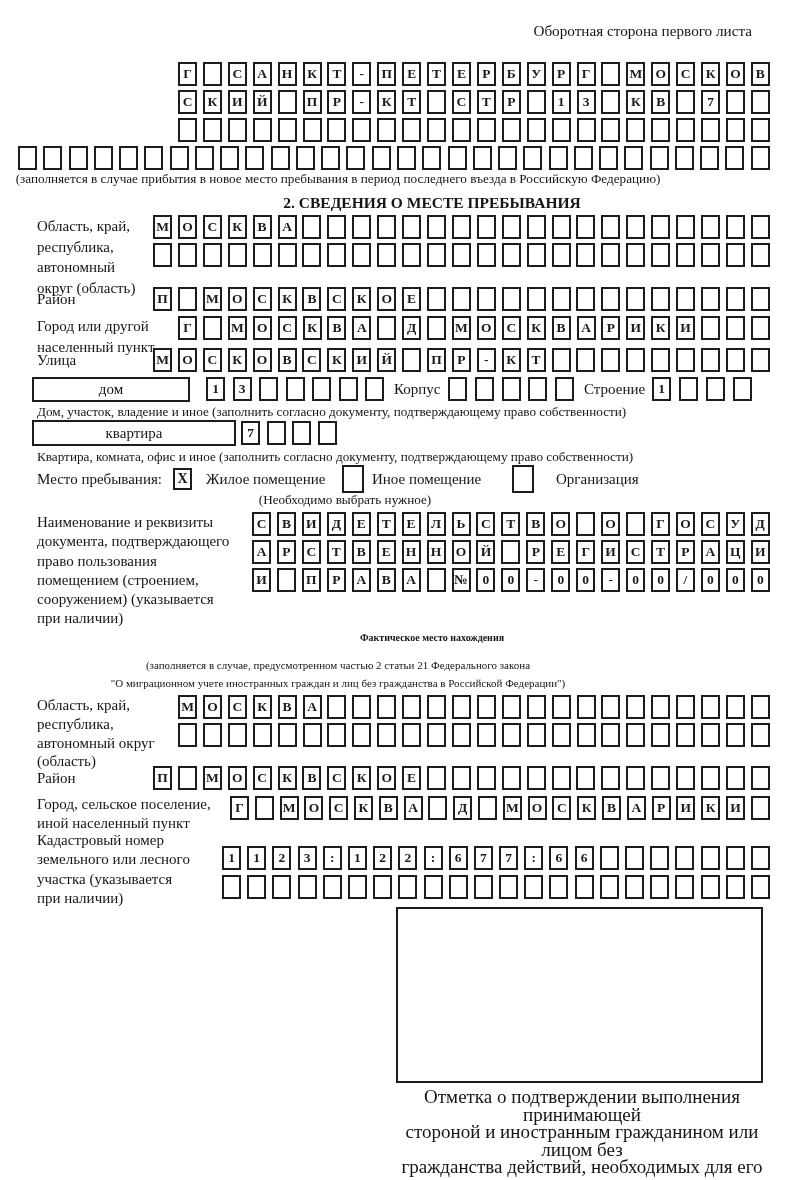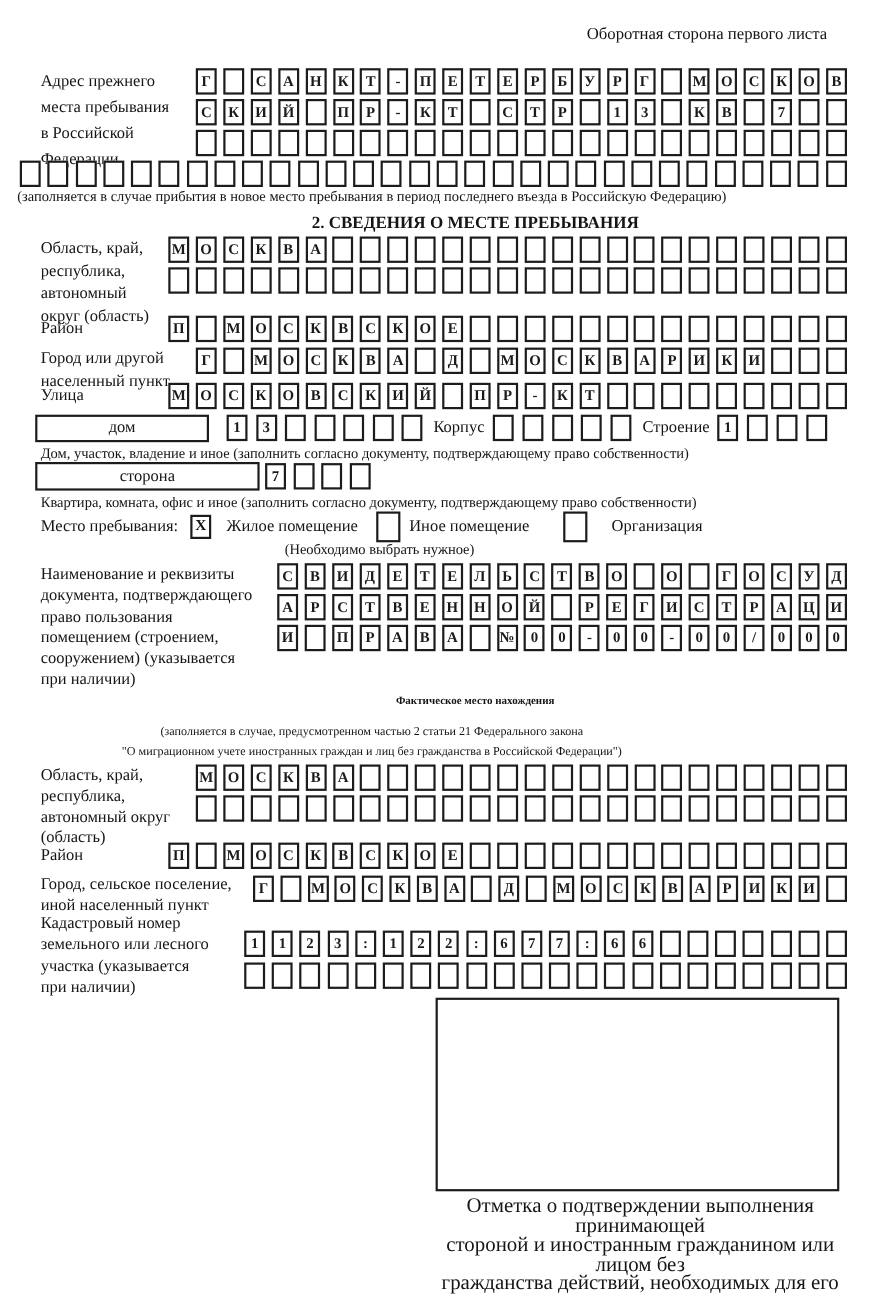--- a/index.html
+++ b/index.html
@@ -21,24 +21,20 @@
         align-items:center;justify-content:center;font-size:14px;font-weight:bold;}
   .bigbox{position:absolute;box-sizing:border-box;border:2px solid #1c1c1c;background:#fff;}
 </style>
 </head>
 <body>
 
 <div class="page">
 
   <div class="abs" style="top:22px;left:0;width:752px;text-align:right;font-size:15.2px;">Оборотная сторона первого листа</div>
 
-  <div class="lbl ml" style="left:37px;top:63px;line-height:23.5px;">Адрес прежнего
-места пребывания
-в Российской
-Федерации</div>
   <div class="grid" style="left:178px;top:62px;width:592px;">
       <span class="cell">Г</span>
       <span class="cell"></span>
       <span class="cell">С</span>
       <span class="cell">А</span>
       <span class="cell">Н</span>
       <span class="cell">К</span>
       <span class="cell">Т</span>
       <span class="cell">-</span>
       <span class="cell">П</span>
@@ -312,21 +308,21 @@
     </div>
   <div class="lbl" style="left:584px;top:379px;">Строение</div>
   <div class="grid" style="left:652px;top:377px;width:100px;">
       <span class="cell">1</span>
       <span class="cell"></span>
       <span class="cell"></span>
       <span class="cell"></span>
     </div>
   <div class="cap" style="left:37px;top:404px;">Дом, участок, владение и иное (заполнить согласно документу, подтверждающему право собственности)</div>
 
-  <div class="widebox" style="left:32px;top:420px;width:204px;height:26px;">сторона</div>
+  <div class="widebox" style="left:32px;top:420px;width:204px;height:26px;">квартира</div>
   <div class="grid" style="left:241px;top:421px;width:96px;">
       <span class="cell">7</span>
       <span class="cell"></span>
       <span class="cell"></span>
       <span class="cell"></span>
     </div>
   <div class="cap" style="left:37px;top:449px;">Квартира, комната, офис и иное (заполнить согласно документу, подтверждающему право собственности)</div>
 
   <div class="lbl" style="left:37px;top:469px;">Место пребывания:</div>
   <span class="optbox abs" style="left:173px;top:468px;width:19px;height:22px;">X</span>

